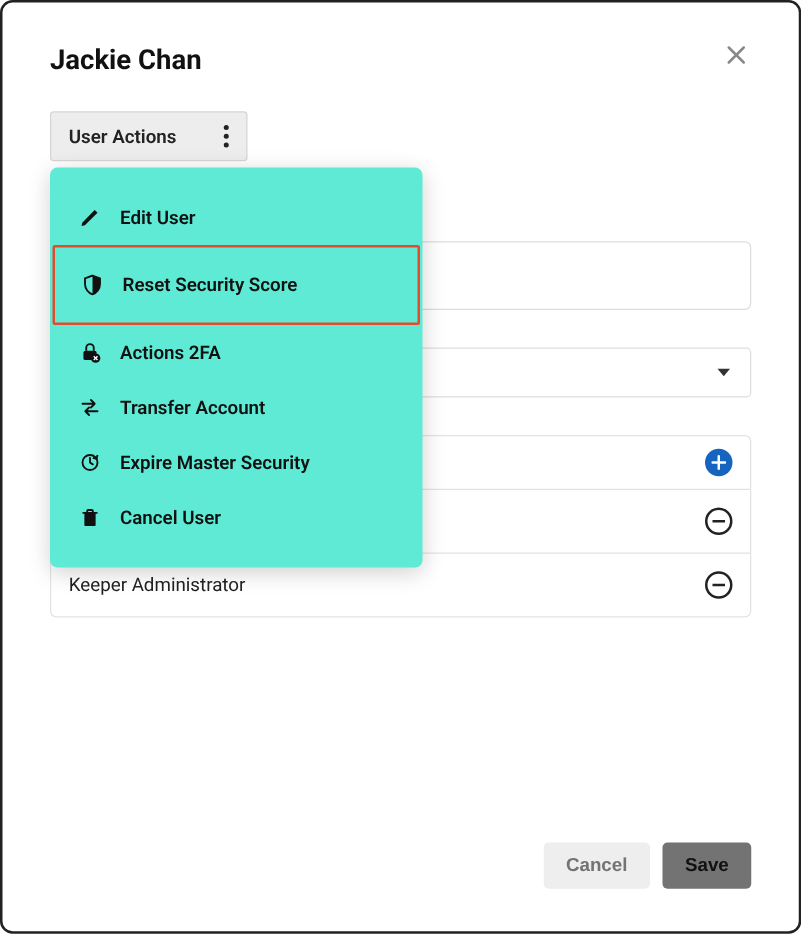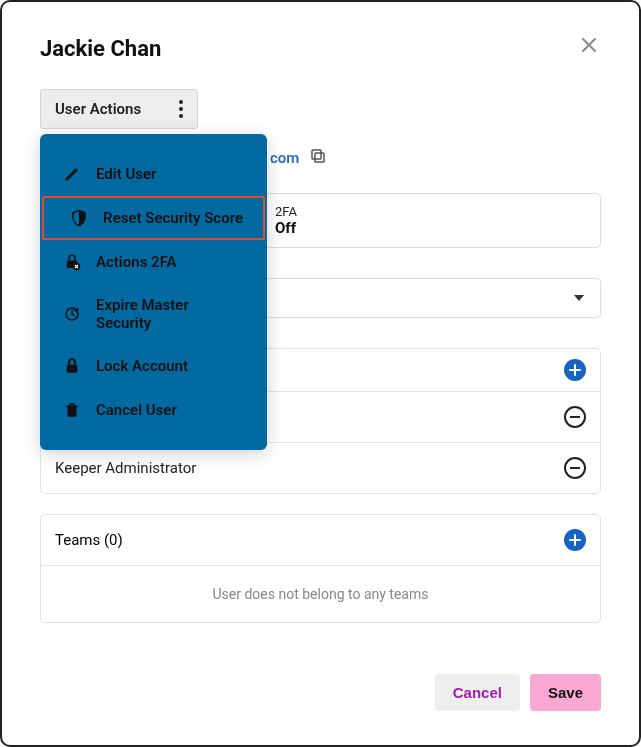--- a/index.html
+++ b/index.html
@@ -63,43 +63,42 @@
     flex-direction: column;
     gap: 3px;
   }
   .actions-btn .dot {
     width: 4px; height: 4px; background: #222; border-radius: 50%;
   }
   .menu {
     position: absolute;
     top: 122px;
     left: 28px;
-    width: 227px;
-    background: #0369a1;
+    width: 298px;
+    background: #5eead4;
     border-radius: 6px;
     box-shadow: 0 4px 18px rgba(0,0,0,0.18);
     padding: 18px 0;
     z-index: 50;
   }
   .menu-item {
     display: flex;
     align-items: center;
     gap: 14px;
     padding: 12px 22px;
     font-size: 15px;
     font-weight: 600;
     color: #111;
     cursor: pointer;
   }
   .menu-item.highlight {
     border: 2px solid #e24b2c;
     border-radius: 2px;
     margin: 0 2px;
-    padding: 10px 20px;
-    justify-content: flex-end;
+    padding: 20px 20px;
   }
   .menu-icon {
     width: 20px; height: 20px;
     display: flex; align-items: center; justify-content: center;
     color: #111;
     flex-shrink: 0;
   }
   .under-menu {
     margin-top: 18px;
     position: relative;
@@ -215,22 +214,22 @@
     padding-top: 18px;
   }
   .btn {
     padding: 10px 18px;
     border-radius: 4px;
     font-size: 15px;
     font-weight: 600;
     cursor: pointer;
     border: none;
   }
-  .btn-cancel { background: #eee; color: #a21caf; }
-  .btn-save { background: #f9a8d4; color: #111; }
+  .btn-cancel { background: #eee; color: #737373; }
+  .btn-save { background: #737373; color: #111; }
   .caret-down {
     width:0; height:0;
     border-left:5px solid transparent;
     border-right:5px solid transparent;
     border-top:6px solid #333;
   }
 </style>
 </head>
 <body>
 
@@ -296,31 +295,20 @@
           </div>
         </div>
         <div class="section-row">
           <span>Keeper Administrator</span>
           <div class="circle-btn remove">
             <div class="minus"></div>
           </div>
         </div>
       </div>
 
-      <div class="section">
-        <div class="teams-header">
-          <span>Teams (0)</span>
-          <div class="circle-btn add">
-            <svg viewBox="0 0 12 12">
-                <path d="M6 1v10M1 6h10" stroke="#fff" stroke-width="2" stroke-linecap="round"></path>
-              </svg>
-          </div>
-        </div>
-        <div class="empty-row">User does not belong to any teams</div>
-      </div>
     </div>
 
     <div class="footer">
       <button class="btn btn-cancel">Cancel</button>
       <button class="btn btn-save">Save</button>
     </div>
 
     <div class="menu">
       <div class="menu-item">
         <span class="menu-icon">
@@ -347,39 +335,38 @@
               <path d="M8 10V7a4 4 0 018 0v3" stroke="#111" stroke-width="2" fill="none"></path>
               <circle cx="18" cy="18" r="5" fill="#111"></circle>
               <path d="M16 16l4 4M20 16l-4 4" stroke="#fff" stroke-width="1.5"></path>
             </svg>
         </span>
         <span>Actions 2FA</span>
       </div>
       <div class="menu-item">
         <span class="menu-icon">
           <svg width="18" height="18" viewBox="0 0 24 24">
+              <path d="M4 8h13m0 0l-4-4m4 4l-4 4M20 16H7m0 0l4 4m-4-4l4-4" stroke="#111" stroke-width="2" fill="none" stroke-linecap="round"></path>
+            </svg>
+        </span>
+        <span>Transfer Account</span>
+      </div>
+      <div class="menu-item">
+        <span class="menu-icon">
+          <svg width="18" height="18" viewBox="0 0 24 24">
               <circle cx="12" cy="12" r="8" fill="none" stroke="#111" stroke-width="2"></circle>
               <path d="M12 7v5l3 2" stroke="#111" stroke-width="2" fill="none" stroke-linecap="round"></path>
               <path d="M20 4l-1 4-4-1" stroke="#111" stroke-width="2" fill="none"></path>
             </svg>
         </span>
         <span>Expire Master Security</span>
       </div>
       <div class="menu-item">
         <span class="menu-icon">
           <svg width="18" height="18" viewBox="0 0 24 24">
-              <rect x="5" y="10" width="14" height="11" rx="2" fill="#111"></rect>
-              <path d="M8 10V7a4 4 0 018 0v3" stroke="#111" stroke-width="2.5" fill="none"></path>
-            </svg>
-        </span>
-        <span>Lock Account</span>
-      </div>
-      <div class="menu-item">
-        <span class="menu-icon">
-          <svg width="18" height="18" viewBox="0 0 24 24">
               <path d="M4 7h16M9 7V5a1 1 0 011-1h4a1 1 0 011 1v2" stroke="#111" stroke-width="2" fill="none"></path>
               <rect x="6" y="7" width="12" height="14" rx="1" fill="#111"></rect>
             </svg>
         </span>
         <span>Cancel User</span>
       </div>
     </div>
 
   </div>
 </div>

